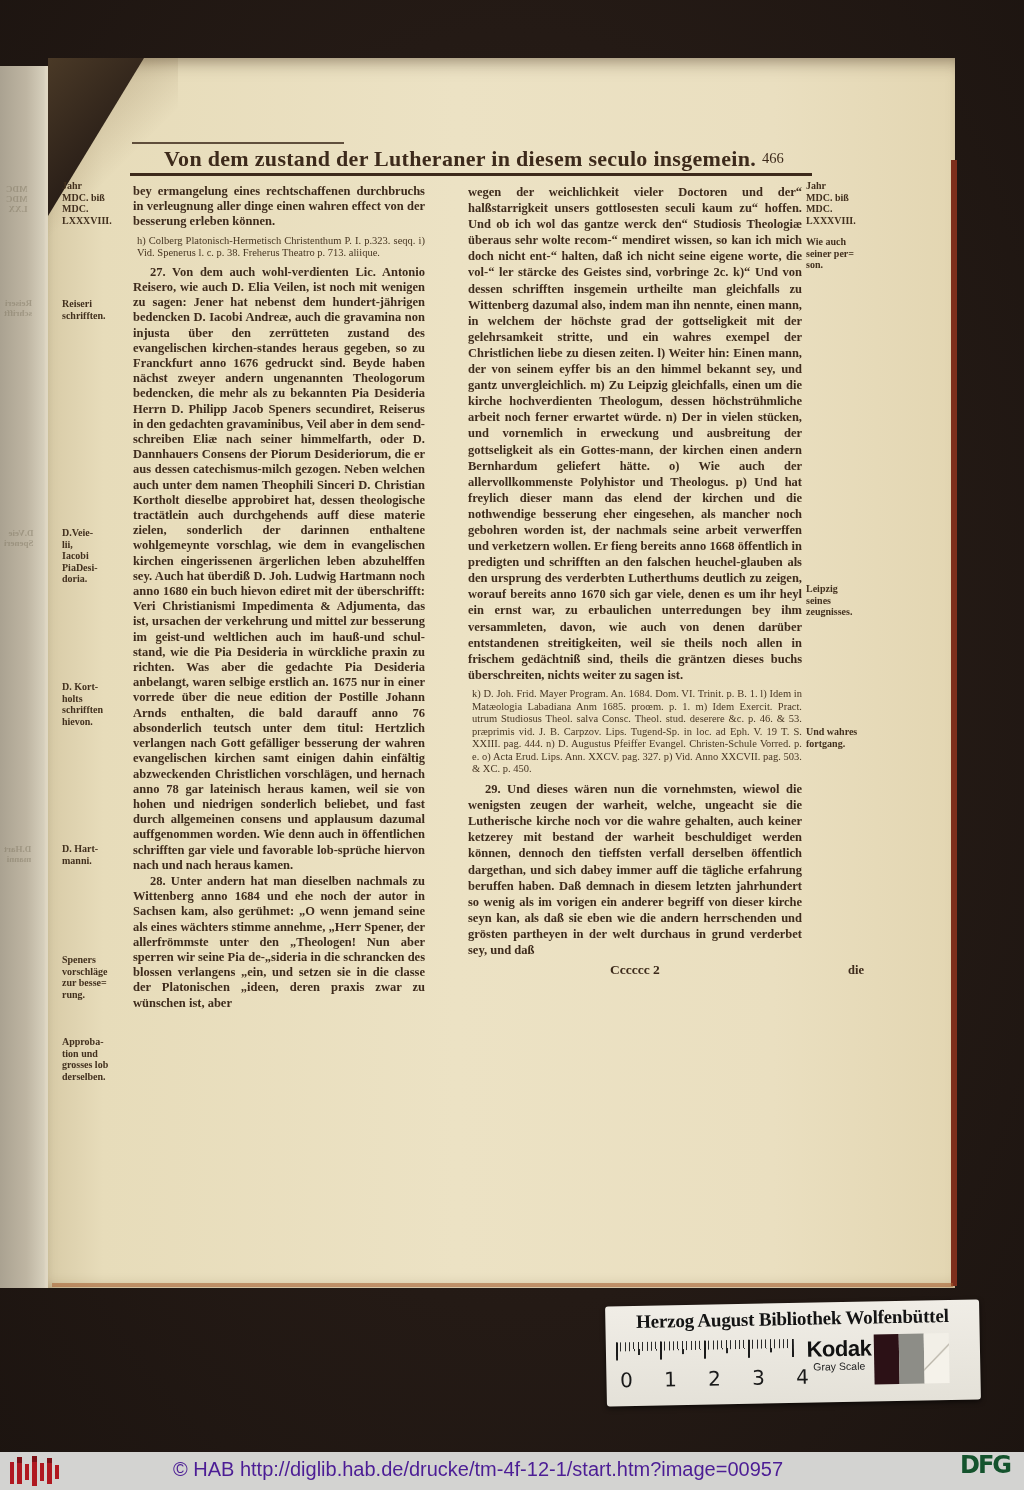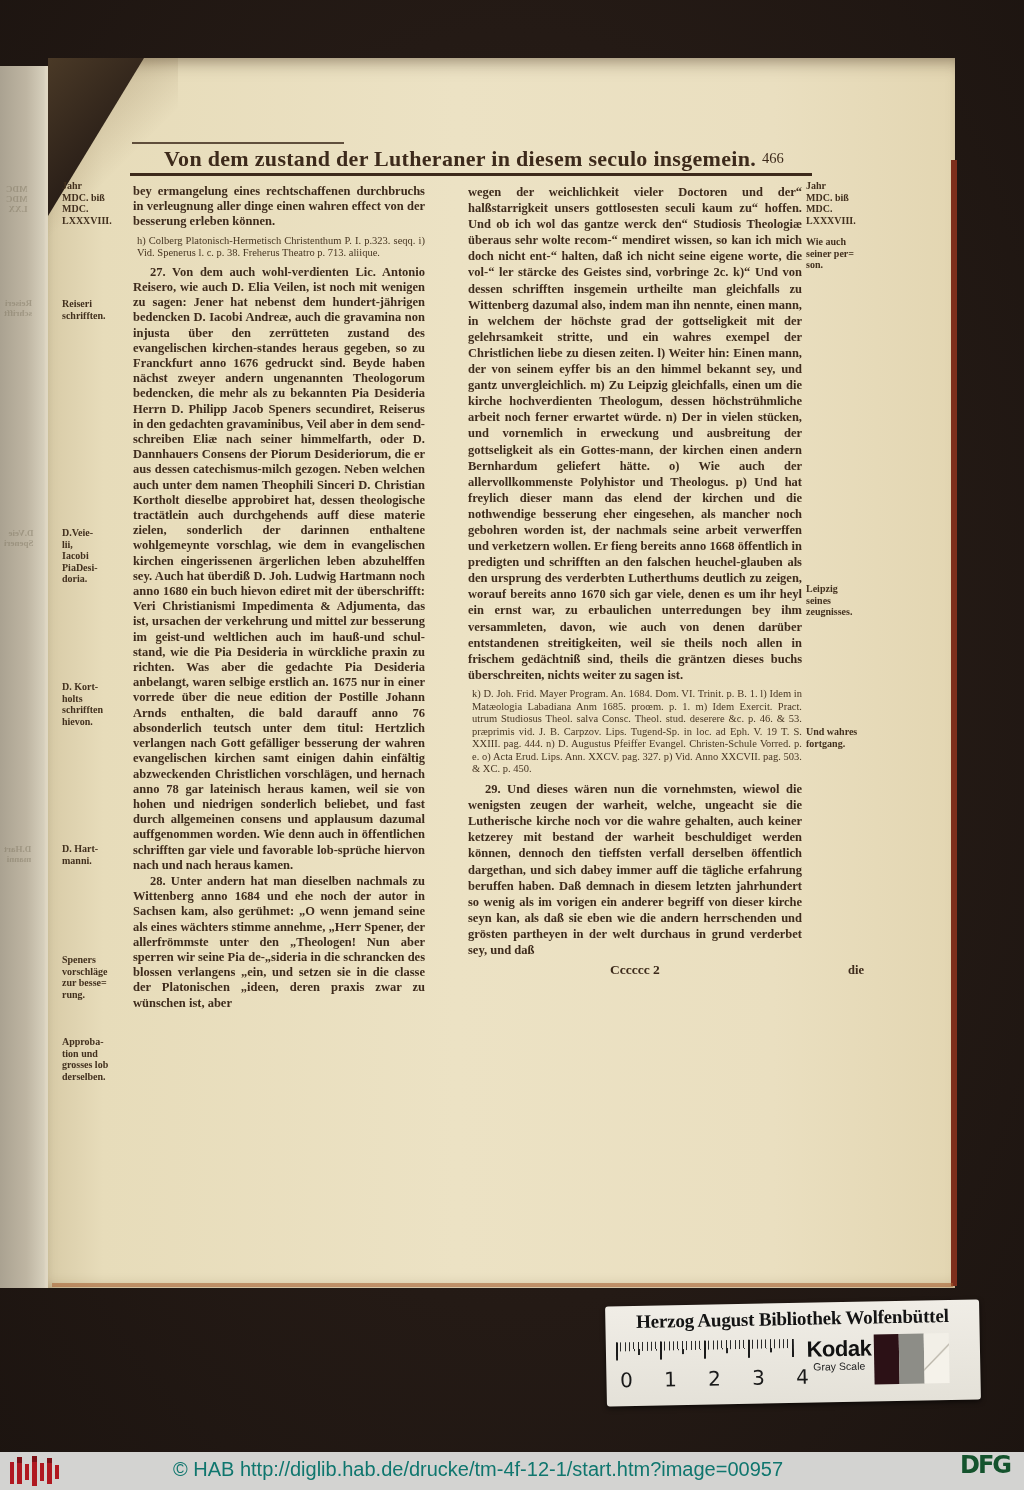--- a/index.html
+++ b/index.html
@@ -65,21 +65,21 @@
     letter-spacing:-.5px;color:#111;line-height:22px;}
   .kodak-sub{font-family:"Liberation Sans",sans-serif;font-size:10.5px;color:#222;line-height:12px;}
   .patches{position:absolute;left:268px;top:33px;display:flex;}
   .patch{width:25px;height:50px;}
   .patch-dark{background:#2c1116;}
   .patch-gray{background:#8d8d87;}
   .patch-white{background:linear-gradient(135deg,#f2efe7 46%,#b9b4a8 48.5%,#f5f2ea 51%);}
   
   .footer-bar{position:absolute;left:0;top:1452px;width:1024px;height:38px;background:#d3d3d1;}
   .footer-url{position:absolute;left:0;top:6px;width:956px;text-align:center;
-    font-family:"Liberation Sans",sans-serif;font-size:20px;color:#0f766e;}
+    font-family:"Liberation Sans",sans-serif;font-size:20px;color:#4c1d95;}
   .hab-logo{position:absolute;left:8px;top:2px;}
   .dfg{position:absolute;right:14px;top:-1px;font-family:"DejaVu Sans",sans-serif;
     font-weight:bold;font-size:24px;letter-spacing:-2px;color:#14532d;}
 </style>
 </head>
 <body>
 
 <div id="canvas">
 
   <div class="verso-strip">

